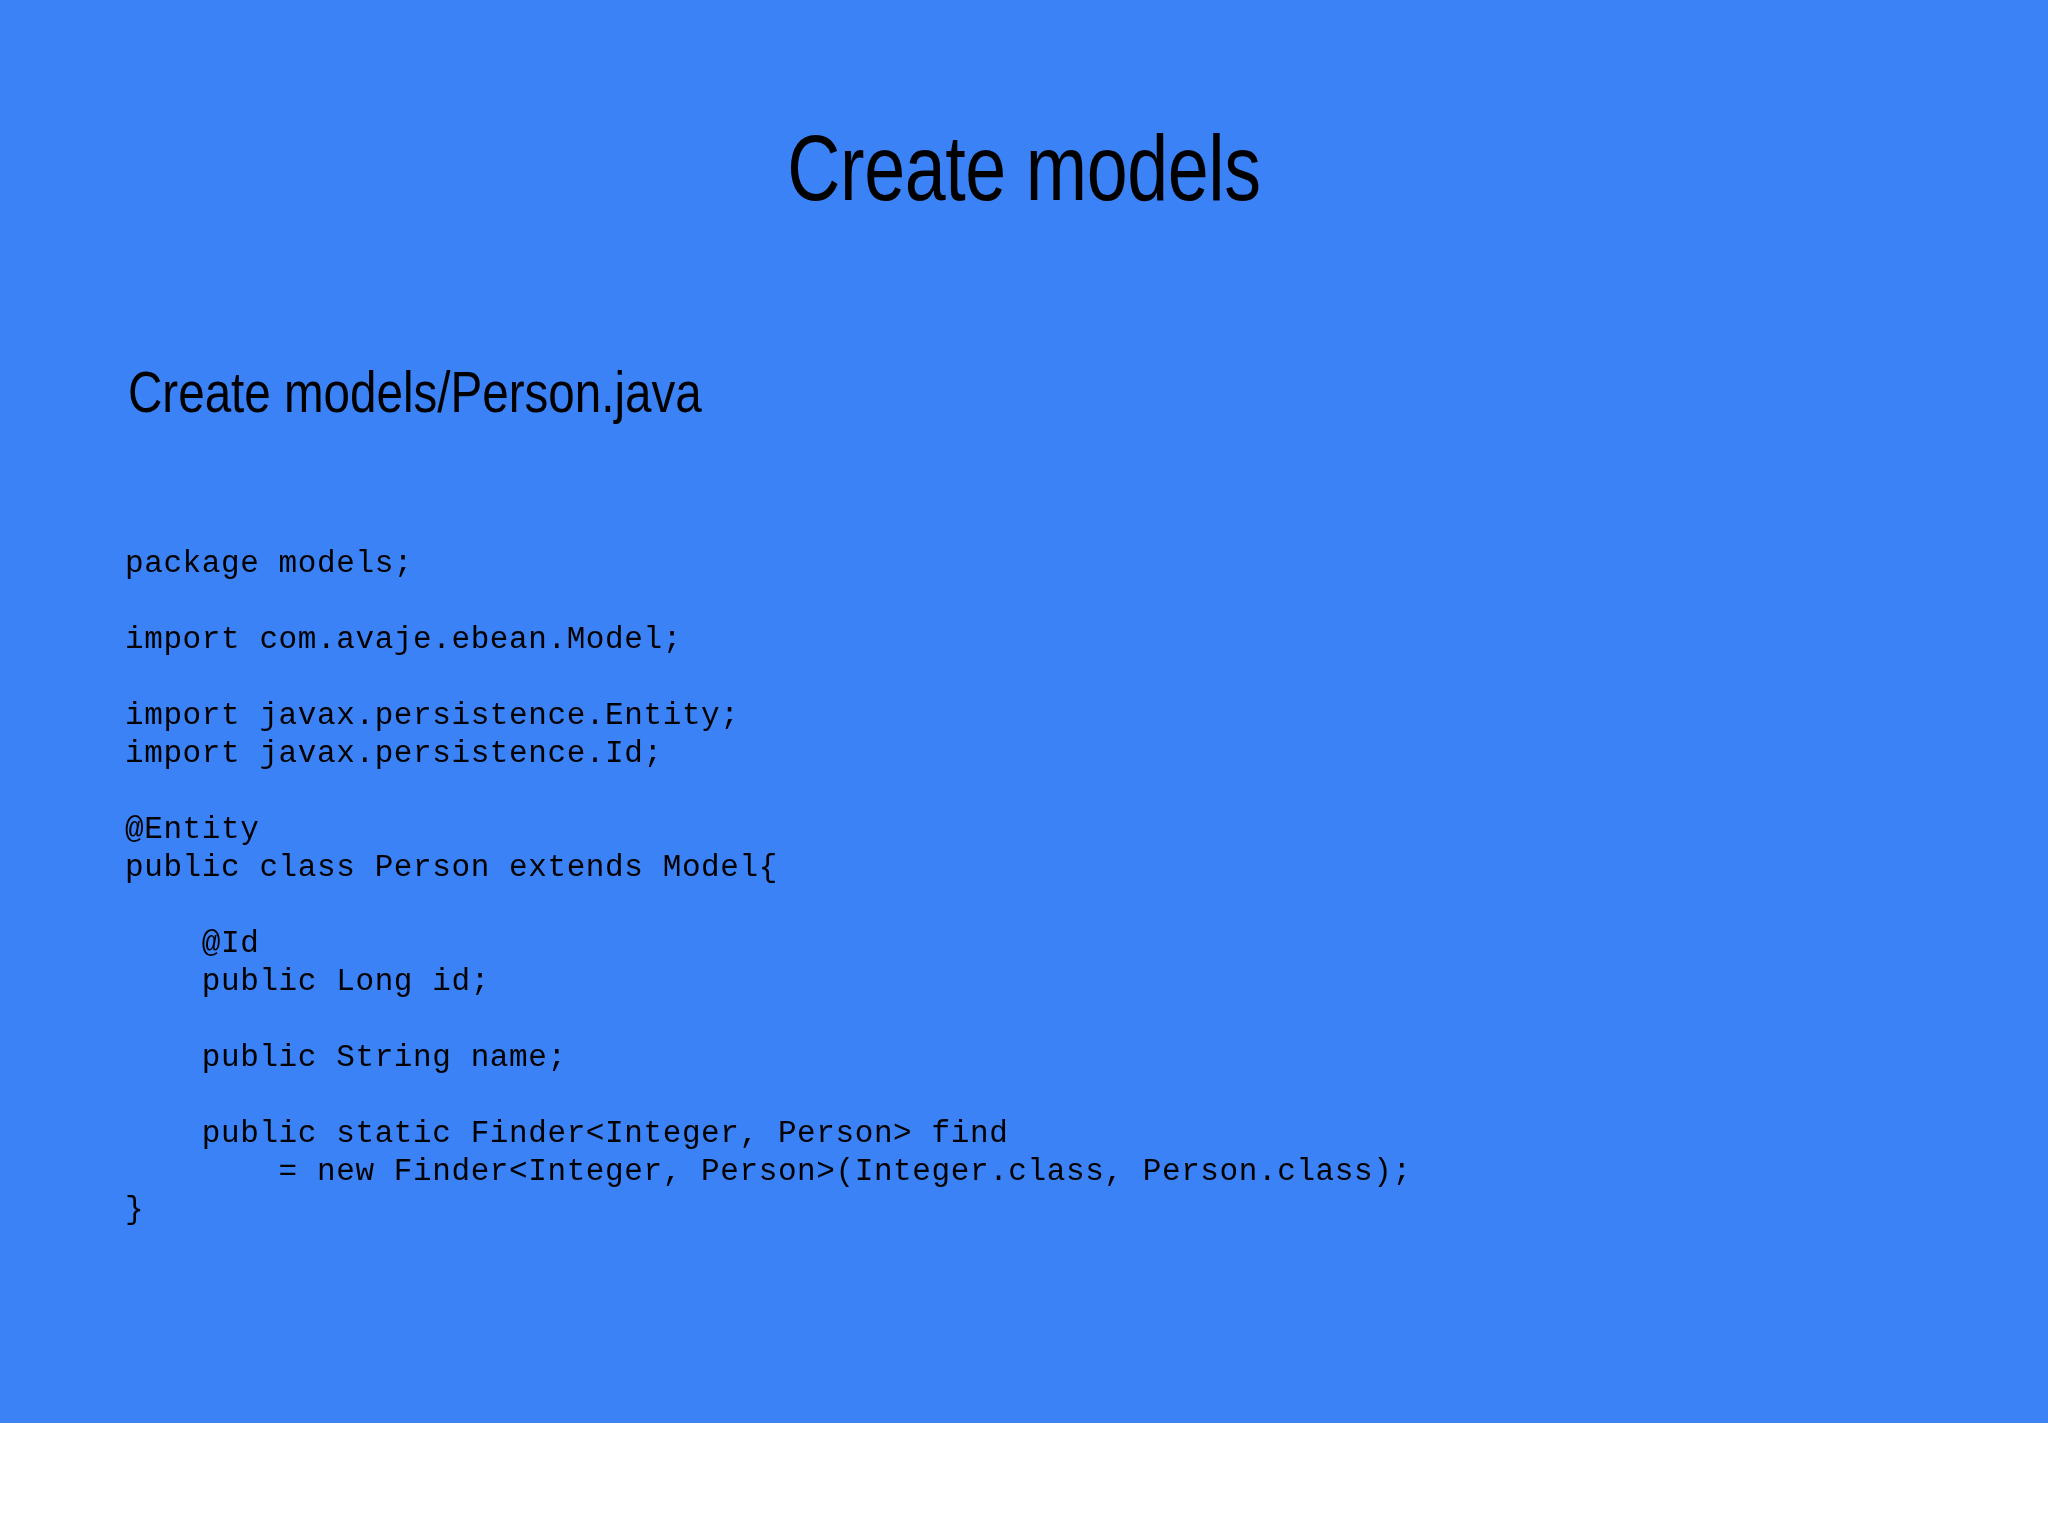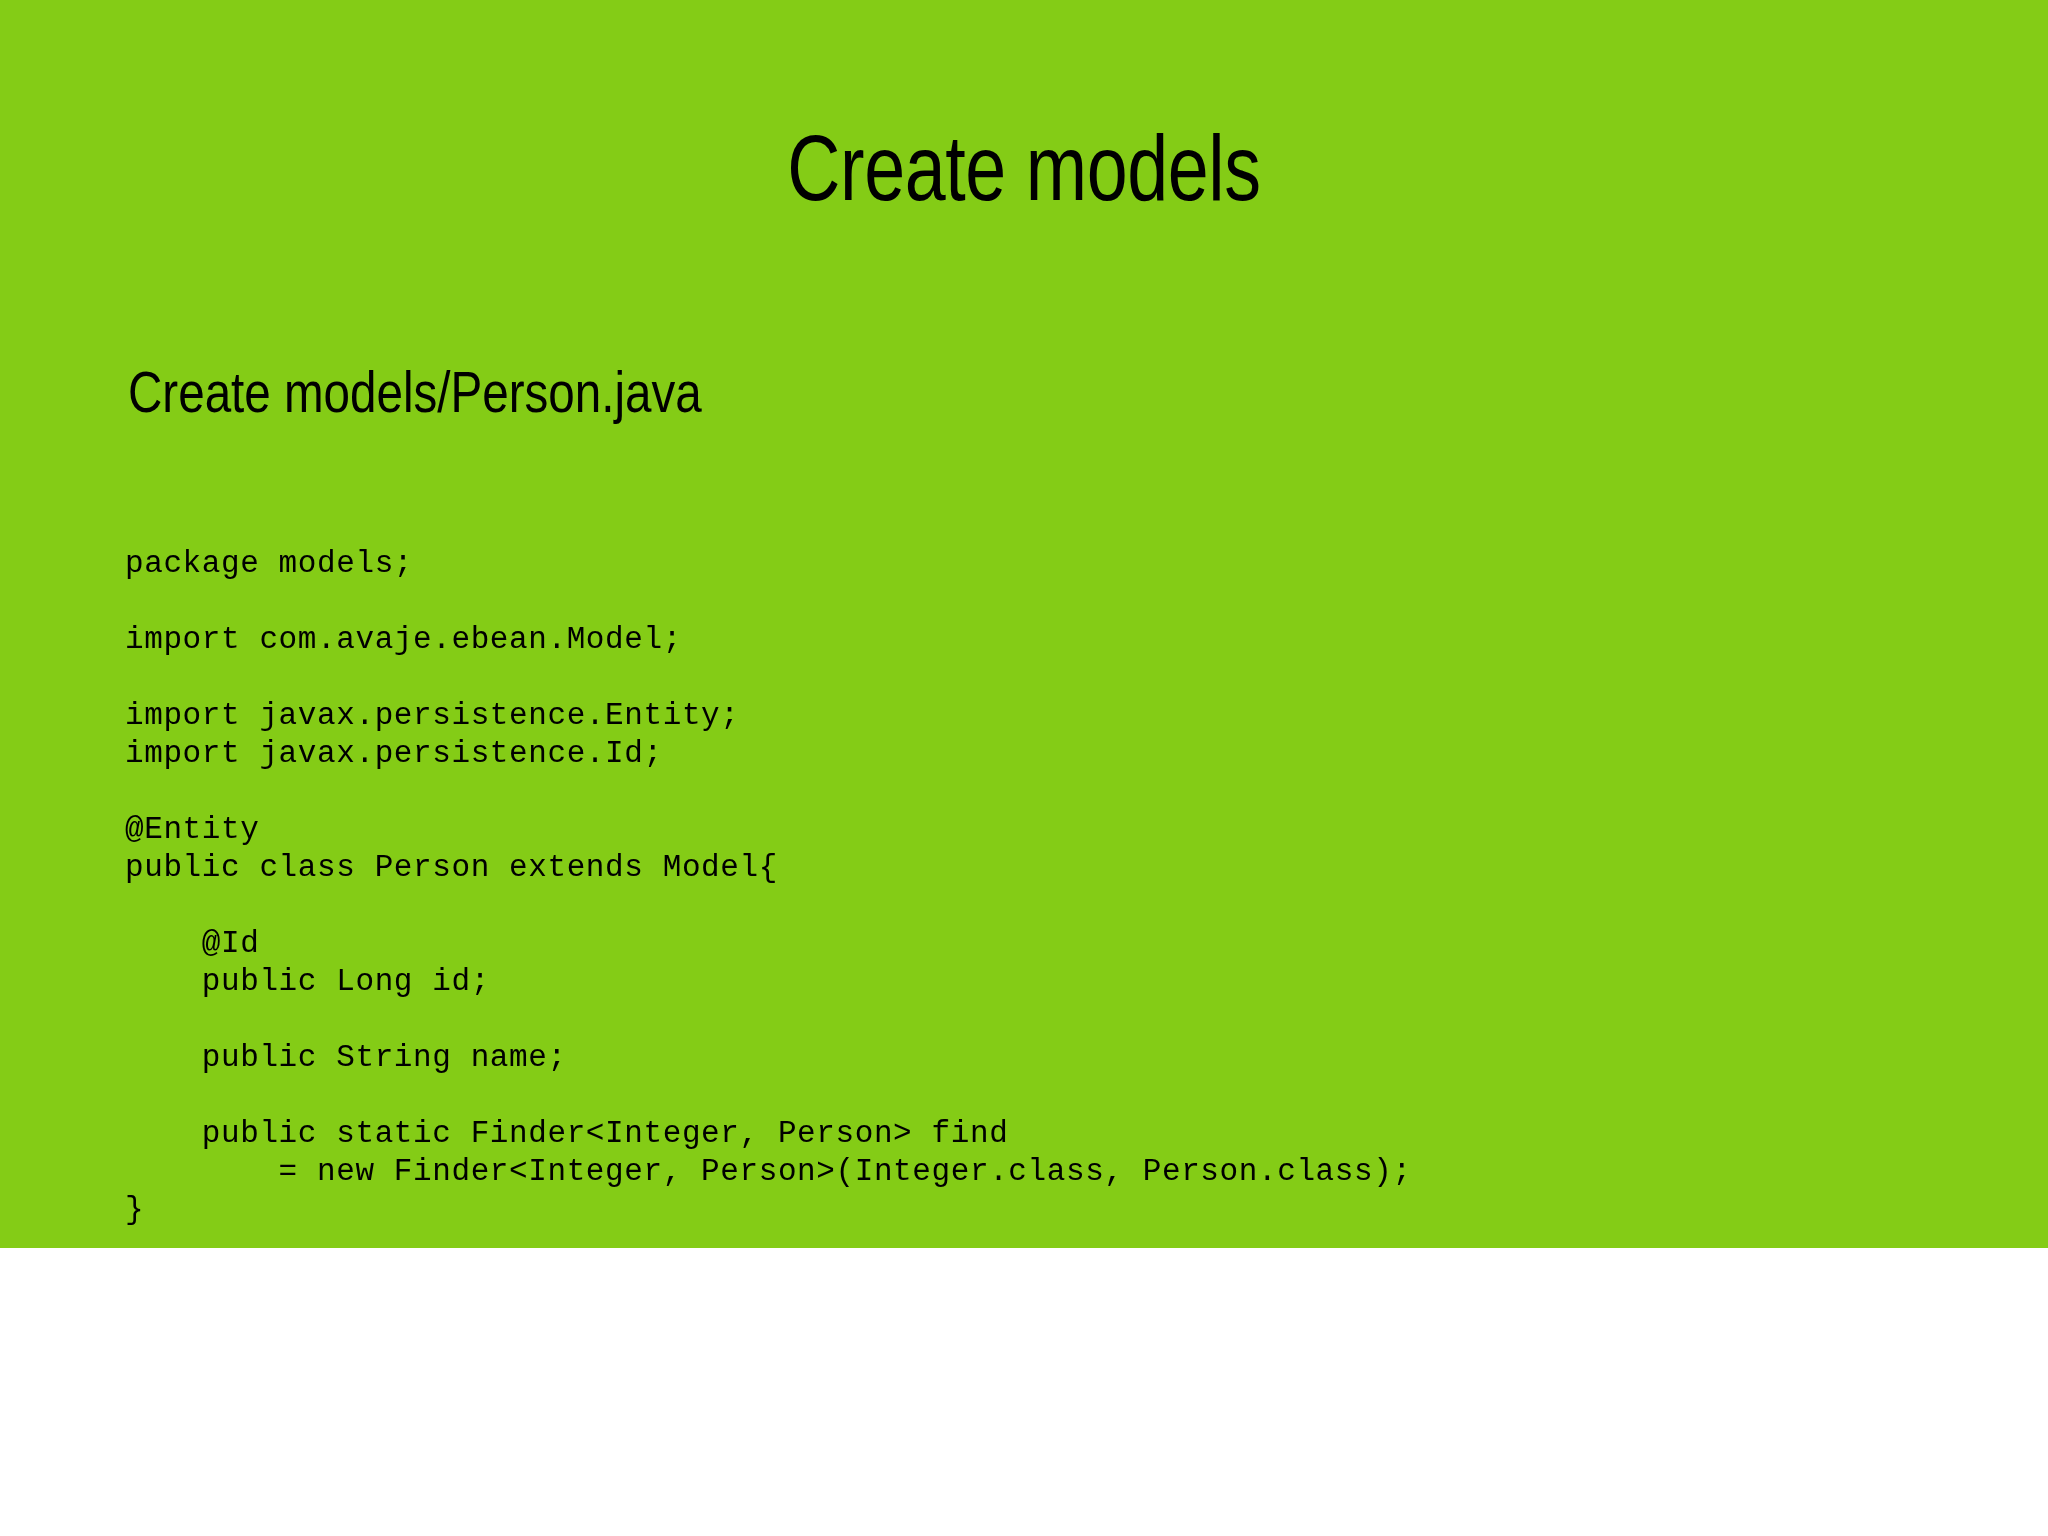--- a/index.html
+++ b/index.html
@@ -4,22 +4,22 @@
 <style>
   html, body {
     margin: 0;
     padding: 0;
     background: #ffffff;
   }
 
   #slide {
     position: relative;
     width: 2048px;
-    height: 1248px;
-    background: #84cc16;
+    height: 1423px;
+    background: #3b82f6;
     overflow: hidden;
   }
 
   
   #slide-title {
     position: absolute;
     left: 0;
     top: 120px;
     width: 2048px;
     text-align: center;

